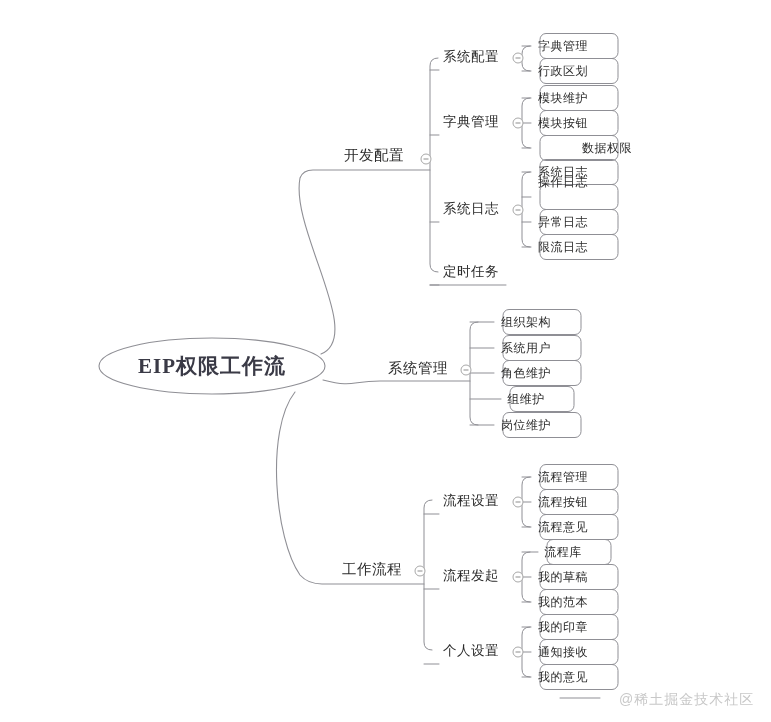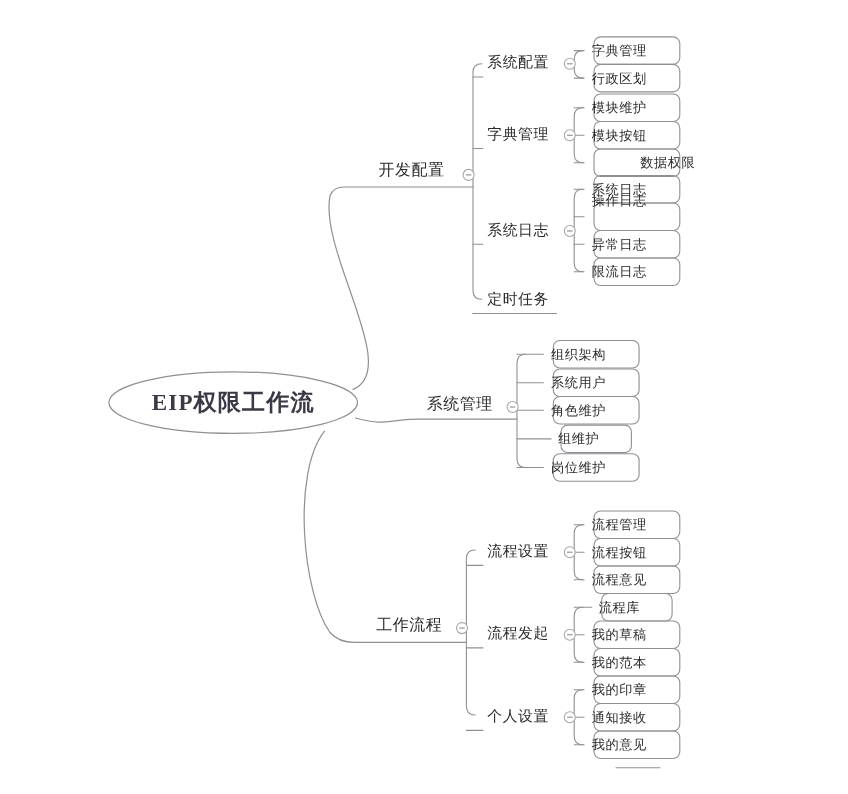--- a/index.html
+++ b/index.html
@@ -247,13 +247,14 @@
       <span class="node-label leaf-label" style="left: 563px; top: 552px;">流程库</span>
       <span class="node-label leaf-label" style="left: 563px; top: 577px;">我的草稿</span>
       <span class="node-label leaf-label" style="left: 563px; top: 602px;">我的范本</span>
       <span class="node-label lvl2-label" style="left: 471px; top: 651px;">个人设置</span>
       <span class="toggle" style="left: 518px; top: 652px;"></span>
       <span class="node-label leaf-label" style="left: 563px; top: 627px;">我的印章</span>
       <span class="node-label leaf-label" style="left: 563px; top: 652px;">通知接收</span>
       <span class="node-label leaf-label" style="left: 563px; top: 677px;">我的意见</span>
     </div>
 
+  <span class="watermark" style="left: 619px; top: 691px;">@稀土掘金技术社区</span>
 </div>
 
 </body></html>

